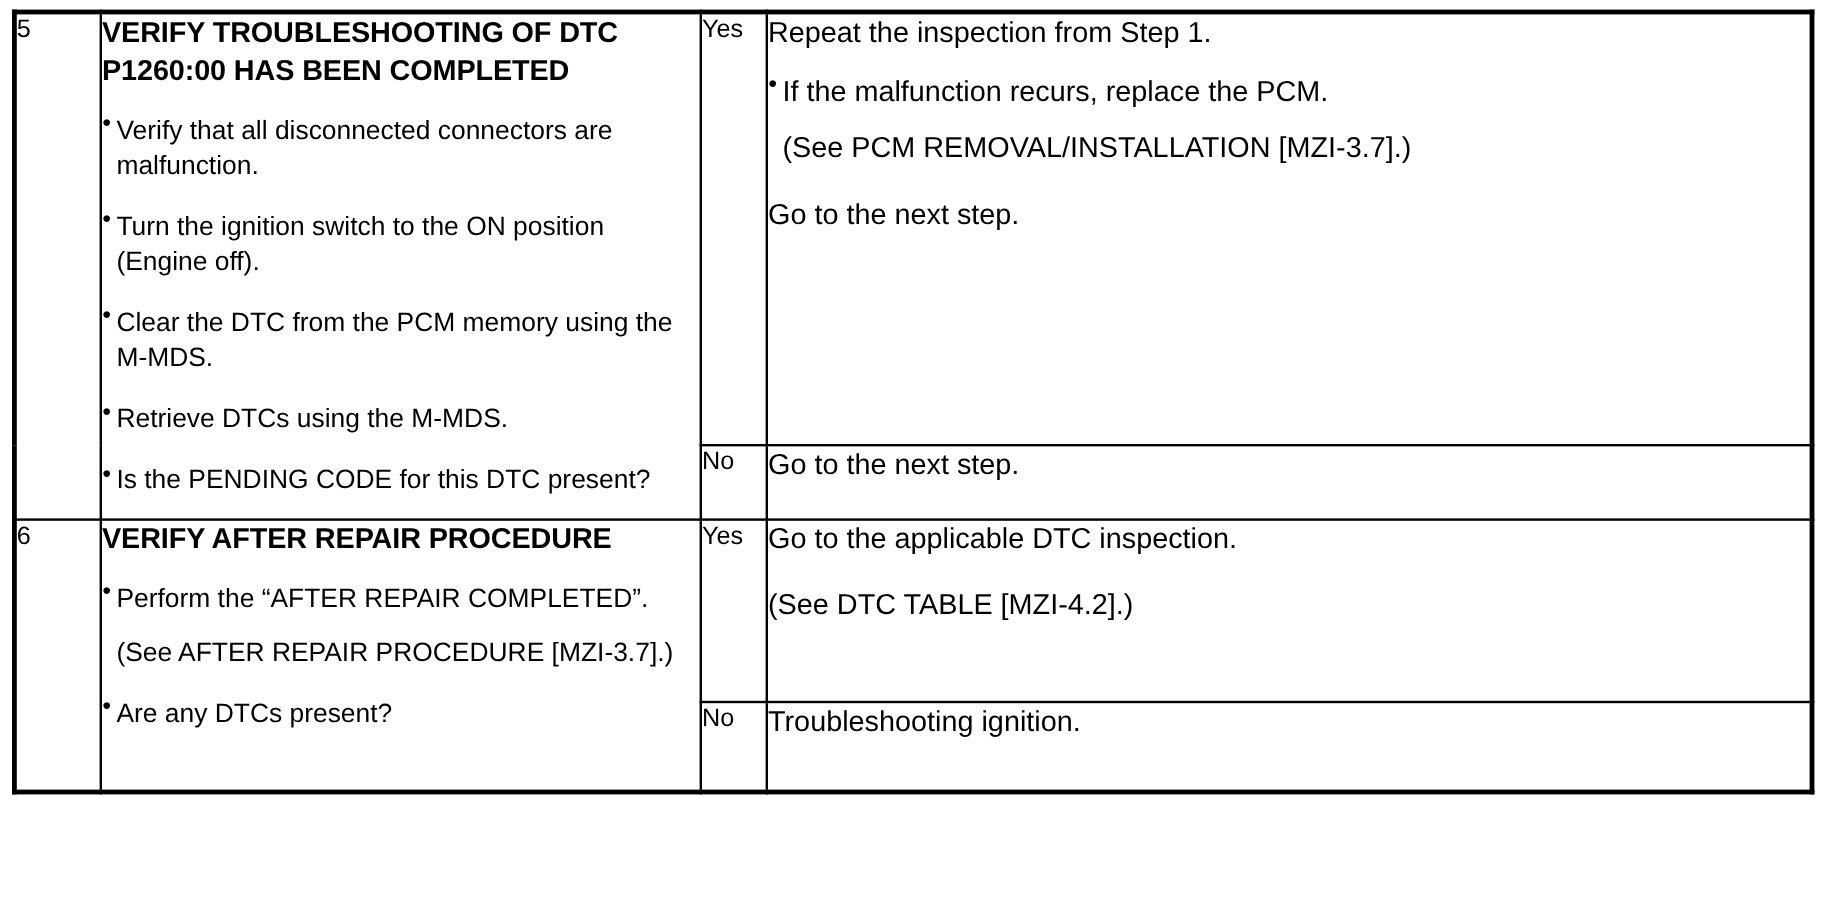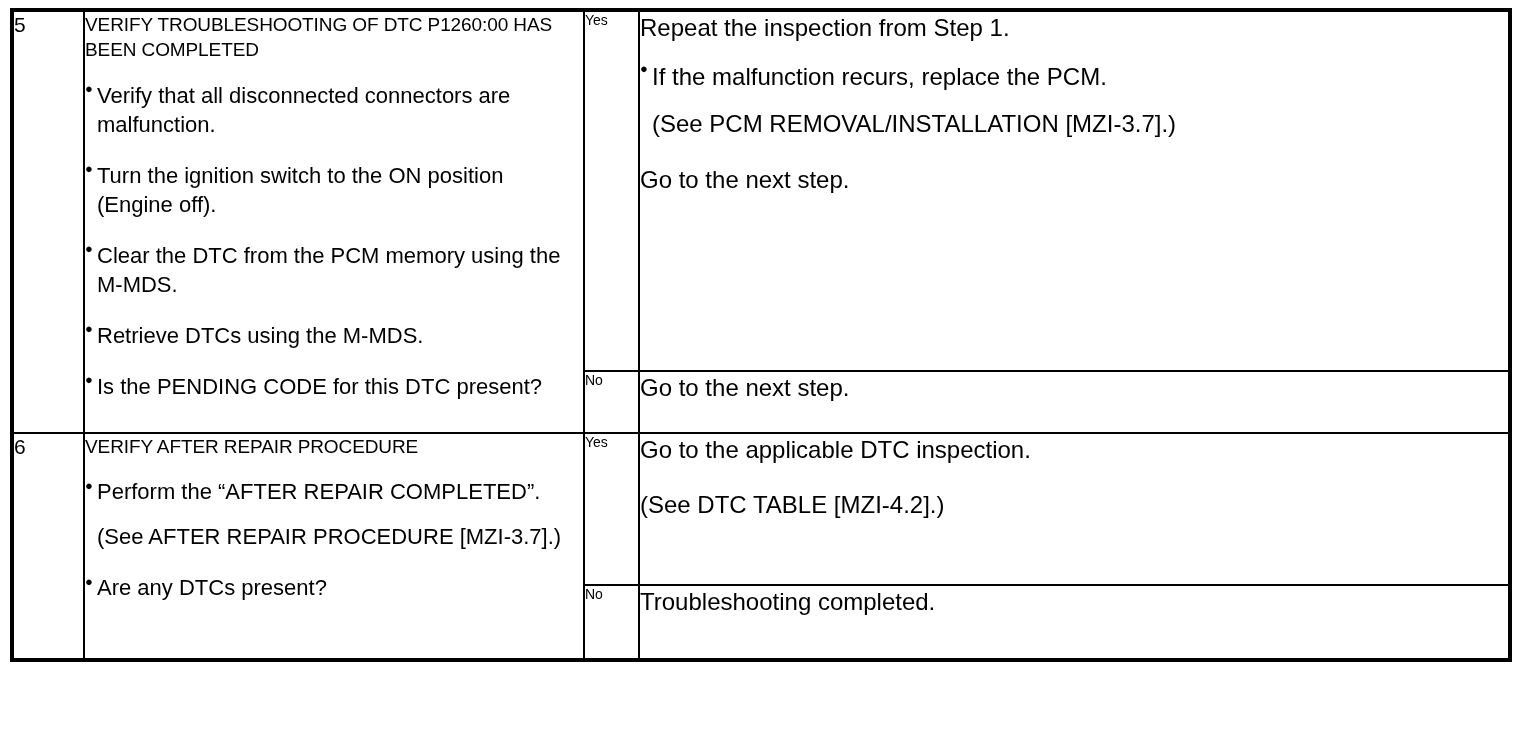--- a/index.html
+++ b/index.html
@@ -56,35 +56,35 @@
     font-size: 21px;
     line-height: 1.25;
     padding: 6px 0 0 7px;
   }
   .cell-action {
     padding: 7px 10px 10px 7px;
     font-size: 22px;
     line-height: 1.32;
   }
   .cell-answer {
-    font-size: 14px;
+    font-size: 21px;
     line-height: 1.25;
     padding: 7px 4px 0 6px;
     white-space: nowrap;
   }
   .cell-result {
     padding: 7px 10px 10px 7px;
     font-size: 24px;
     line-height: 1.3;
   }
 
   
   .title {
-    font-weight: normal;
-    font-size: 19px;
+    font-weight: bold;
+    font-size: 24px;
     line-height: 1.33;
     letter-spacing: -0.1px;
     margin: 0 0 4px 0;
   }
 
   ul.bullets {
     list-style: none;
     margin: 0;
     padding: 0;
   }
@@ -221,20 +221,20 @@
           <div class="plain-line">Go to the applicable DTC inspection.</div>
           <div class="plain-line">(See DTC TABLE [MZI-4.2].)</div>
         </td>
       </tr>
 
       <tr>
         <td class="cell-answer">
           <span>No</span>
         </td>
         <td class="cell-result" style="height:72px">
-          <div class="plain-line">Troubleshooting completed.</div>
+          <div class="plain-line">Troubleshooting ignition.</div>
         </td>
       </tr>
 
     </tbody>
   </table>
 
 </div>
 
 </body></html>

